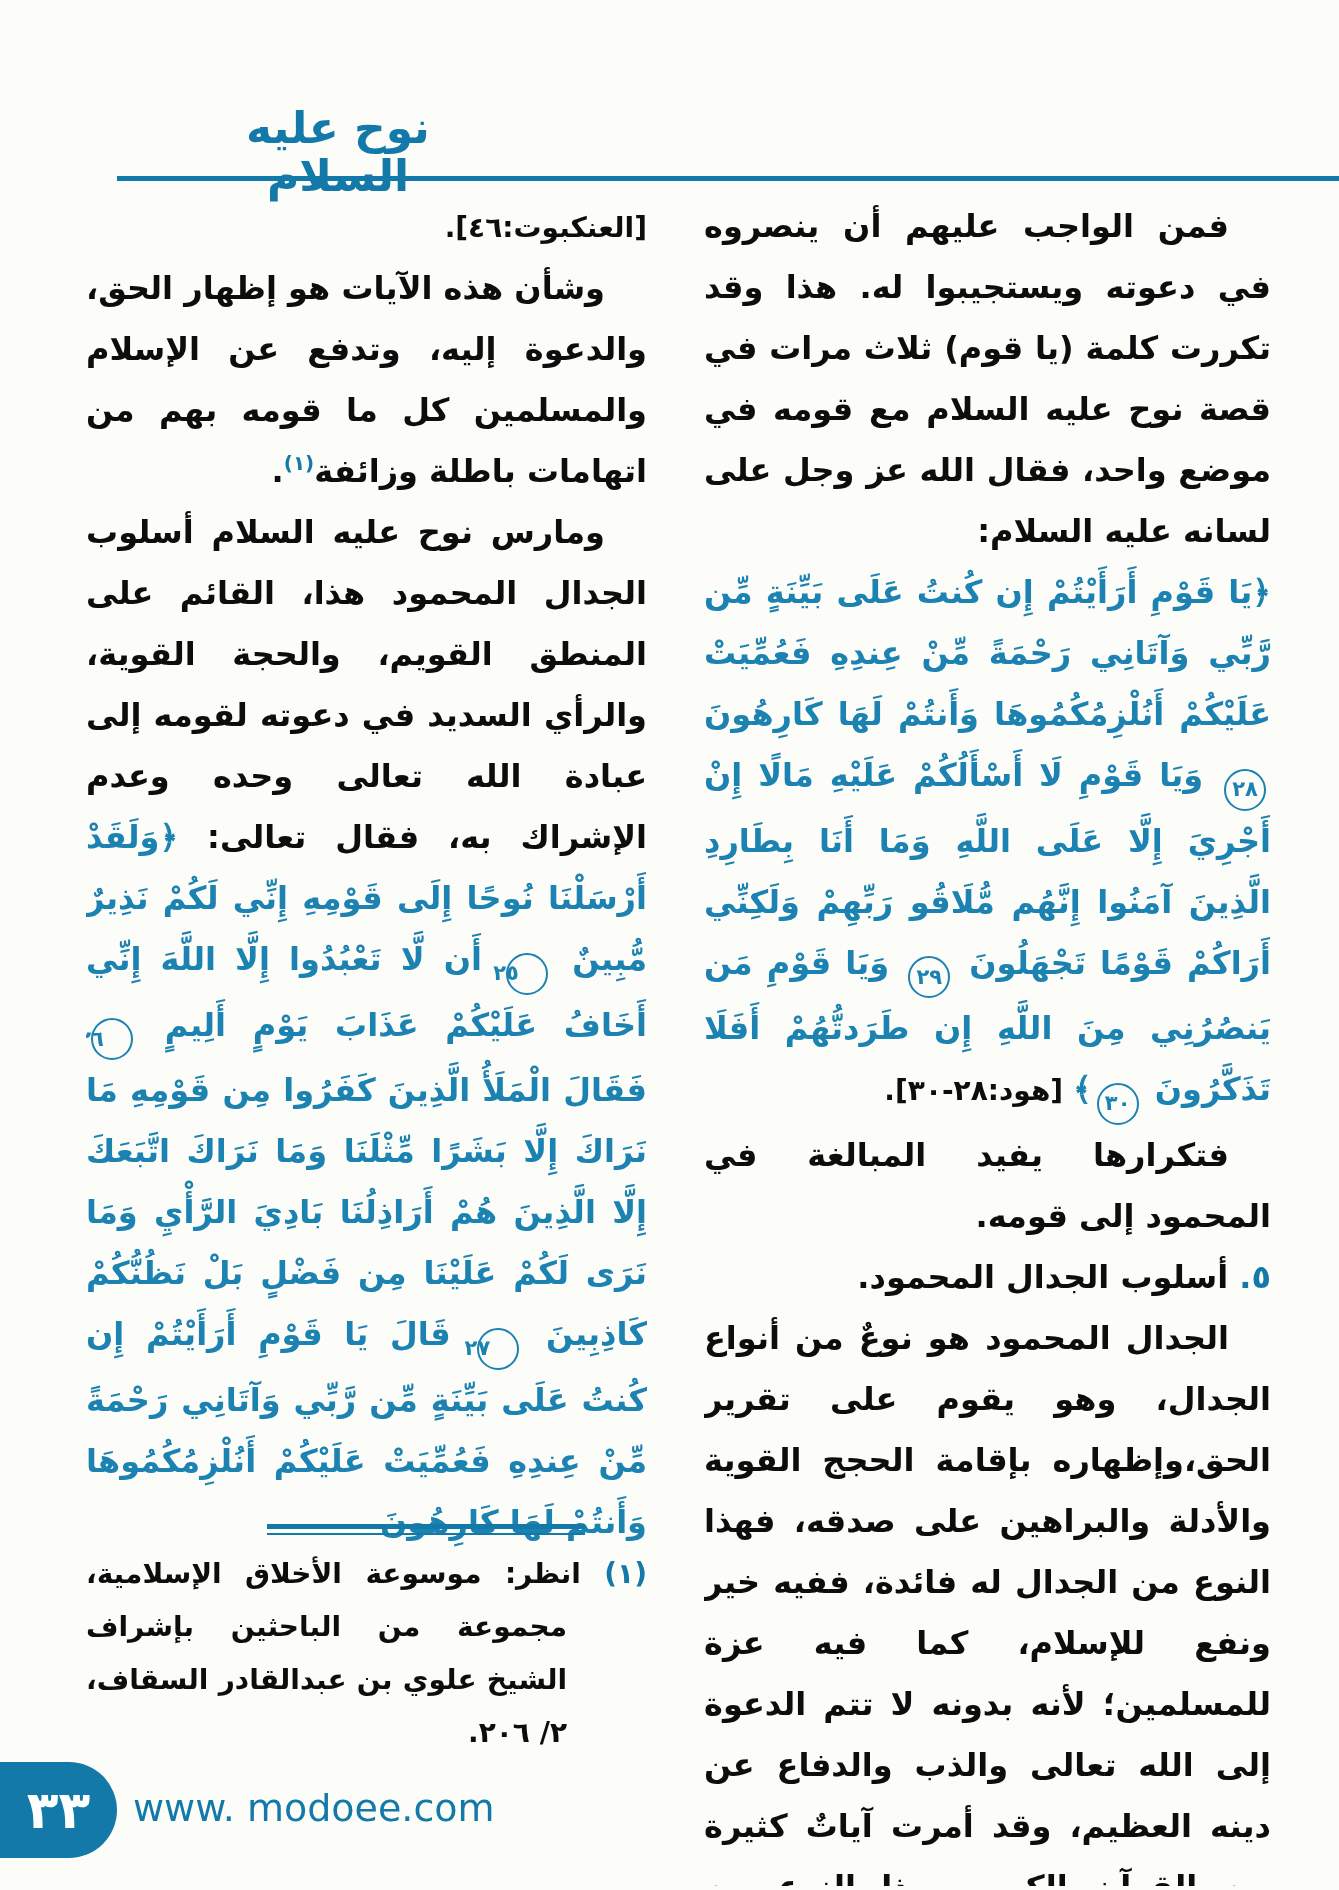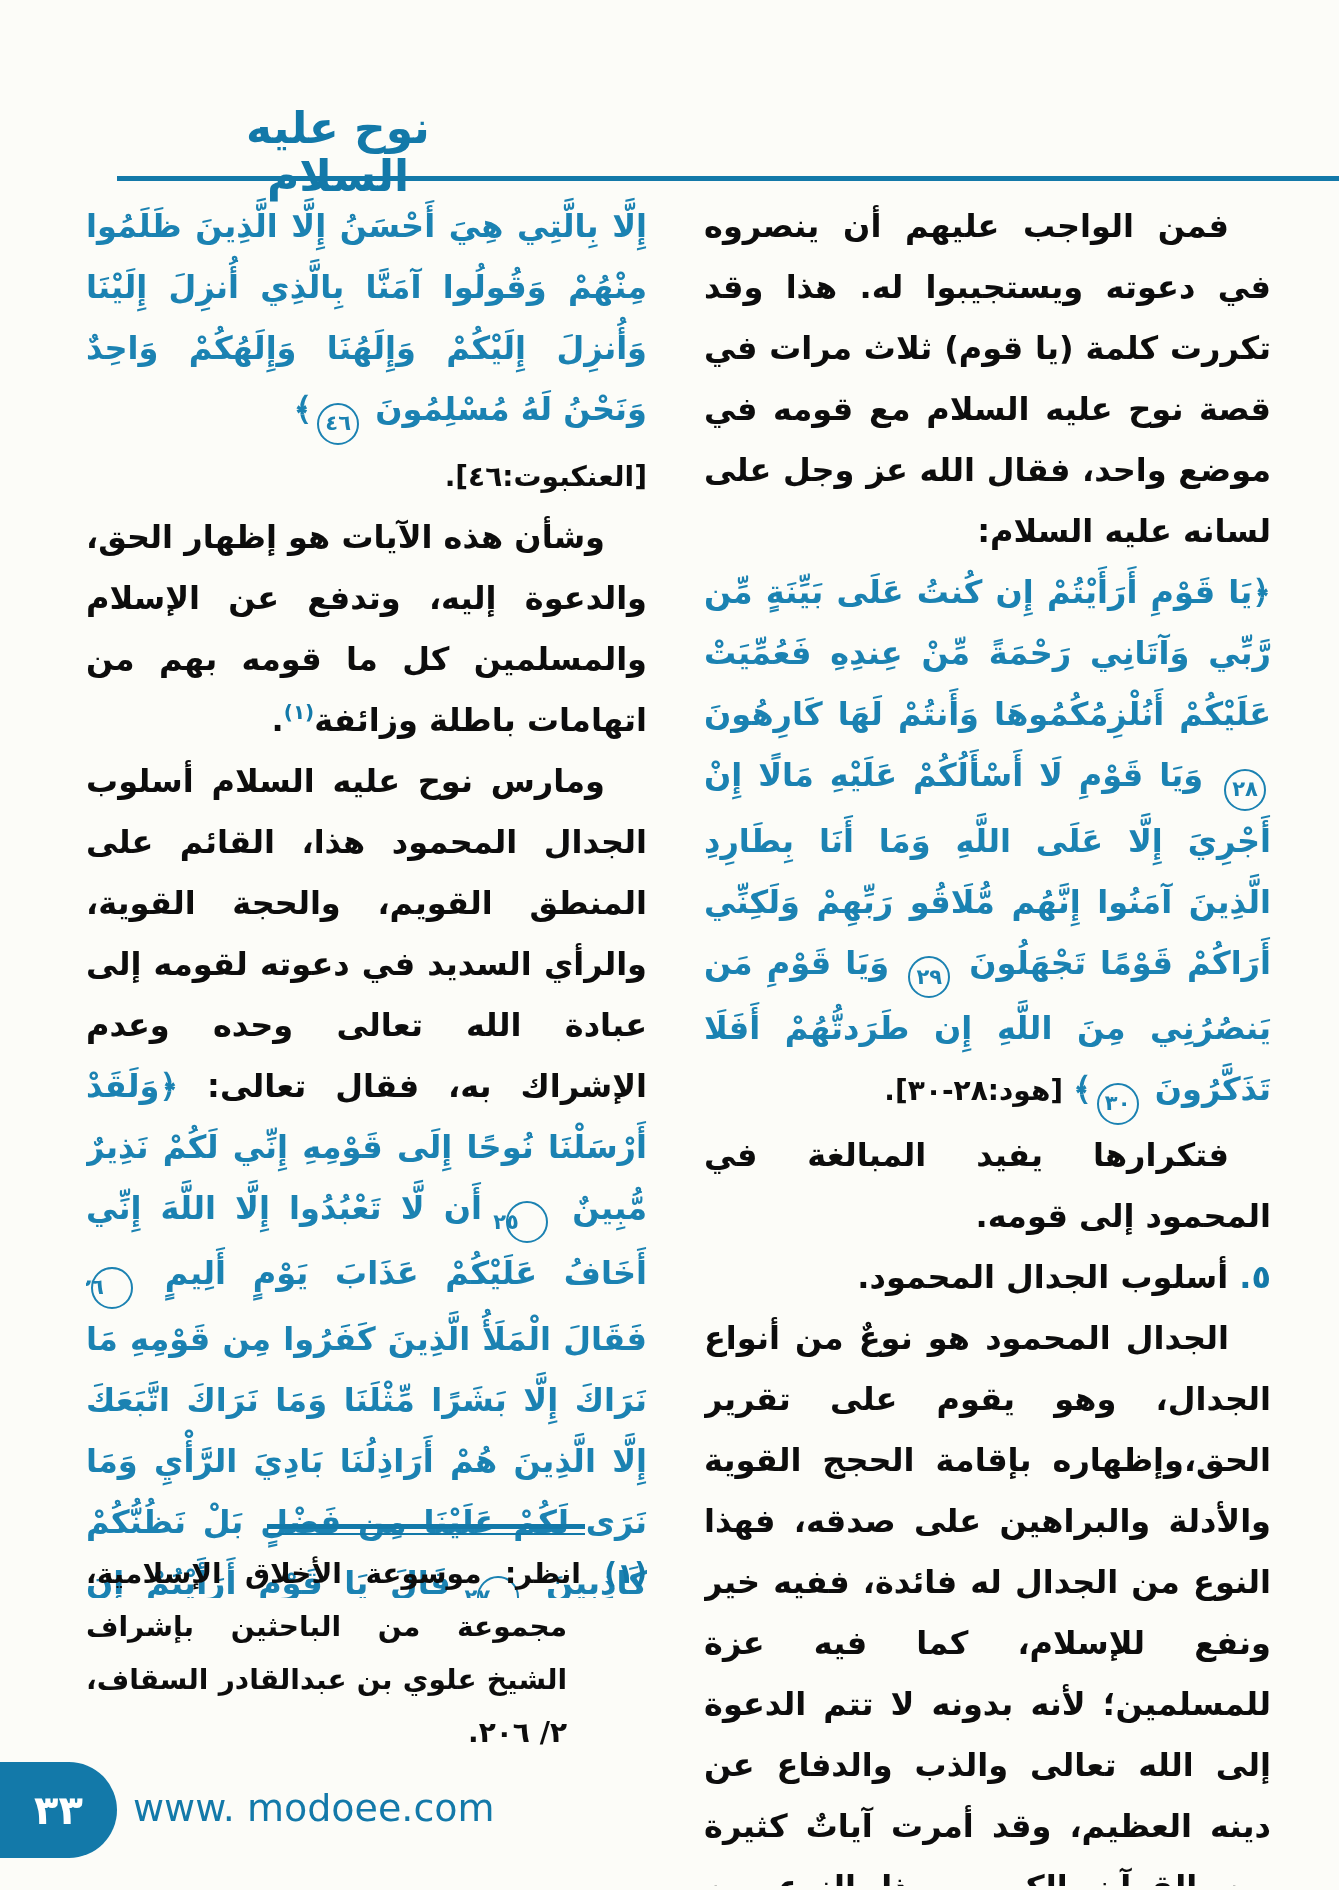--- a/index.html
+++ b/index.html
@@ -60,21 +60,21 @@
   .footnote{
     margin:0;text-align:justify;
     font-size:28px;line-height:53px;font-weight:bold;
     padding-right:80px;text-indent:-80px;
   }
   .fn-marker{color:var(--accent);}
   .page-tab{
     position:absolute;left:0;top:1762px;width:117px;height:96px;
     background:var(--accent);border-radius:0 48px 48px 0;
     display:flex;align-items:center;justify-content:center;
-    color:#ffffff;font-size:40px;font-weight:bold;
+    color:#ffffff;font-size:52px;font-weight:bold;
   }
   .website{
     position:absolute;left:133px;top:1786px;
     color:var(--accent);font-size:38px;font-weight:normal;
   }
 </style>
 </head>
 <body>
 
 <header>
@@ -84,21 +84,20 @@
 
 <main>
   <section id="col-right" class="col col-right">
       <p class="para indent"><span class="s-body">فمن الواجب عليهم أن ينصروه في دعوته ويستجيبوا له. هذا وقد تكررت كلمة (يا قوم) ثلاث مرات في قصة نوح عليه السلام مع قومه في موضع واحد، فقال الله عز وجل على لسانه عليه السلام:</span></p>
       <p class="para"><span class="s-quran">﴿يَا قَوْمِ أَرَأَيْتُمْ إِن كُنتُ عَلَى بَيِّنَةٍ مِّن رَّبِّي وَآتَانِي رَحْمَةً مِّنْ عِندِهِ فَعُمِّيَتْ عَلَيْكُمْ أَنُلْزِمُكُمُوهَا وَأَنتُمْ لَهَا كَارِهُونَ </span><span class="s-aya">٢٨</span><span class="s-quran"> وَيَا قَوْمِ لَا أَسْأَلُكُمْ عَلَيْهِ مَالًا إِنْ أَجْرِيَ إِلَّا عَلَى اللَّهِ وَمَا أَنَا بِطَارِدِ الَّذِينَ آمَنُوا إِنَّهُم مُّلَاقُو رَبِّهِمْ وَلَكِنِّي أَرَاكُمْ قَوْمًا تَجْهَلُونَ </span><span class="s-aya">٢٩</span><span class="s-quran"> وَيَا قَوْمِ مَن يَنصُرُنِي مِنَ اللَّهِ إِن طَرَدتُّهُمْ أَفَلَا تَذَكَّرُونَ </span><span class="s-aya">٣٠</span><span class="s-quran">﴾</span><span class="s-ref"> [هود:٢٨-٣٠].</span></p>
       <p class="para indent"><span class="s-body">فتكرارها يفيد المبالغة في المحمود إلى قومه.</span></p>
       <p class="para"><span class="s-hnum">٥. </span><span class="s-head">أسلوب الجدال المحمود.</span></p>
       <p class="para indent"><span class="s-body">الجدال المحمود هو نوعٌ من أنواع الجدال، وهو يقوم على تقرير الحق،وإظهاره بإقامة الحجج القوية والأدلة والبراهين على صدقه، فهذا النوع من الجدال له فائدة، ففيه خير ونفع للإسلام، كما فيه عزة للمسلمين؛ لأنه بدونه لا تتم الدعوة إلى الله تعالى والذب والدفاع عن دينه العظيم، وقد أمرت آياتٌ كثيرة من القرآن الكريم بهذا النوع من الجدال كما في قوله تعالى: </span></p>
     </section>
   <section id="col-left" class="col col-left">
-      <p class="para"><span class="s-quran">إِلَّا بِالَّتِي هِيَ أَحْسَنُ إِلَّا الَّذِينَ ظَلَمُوا مِنْهُمْ وَقُولُوا آمَنَّا بِالَّذِي أُنزِلَ إِلَيْنَا وَأُنزِلَ إِلَيْكُمْ وَإِلَهُنَا وَإِلَهُكُمْ وَاحِدٌ وَنَحْنُ لَهُ مُسْلِمُونَ </span><span class="s-aya">٤٦</span><span class="s-quran">﴾</span></p>
       <p class="para"><span class="s-ref">[العنكبوت:٤٦].</span></p>
       <p class="para indent"><span class="s-body">وشأن هذه الآيات هو إظهار الحق، والدعوة إليه، وتدفع عن الإسلام والمسلمين كل ما قومه بهم من اتهامات باطلة وزائفة</span><span class="s-fnref">(١)</span><span class="s-body">.</span></p>
       <p class="para indent"><span class="s-body">ومارس نوح عليه السلام أسلوب الجدال المحمود هذا، القائم على المنطق القويم، والحجة القوية، والرأي السديد في دعوته لقومه إلى عبادة الله تعالى وحده وعدم الإشراك به، فقال تعالى: </span><span class="s-quran">﴿وَلَقَدْ أَرْسَلْنَا نُوحًا إِلَى قَوْمِهِ إِنِّي لَكُمْ نَذِيرٌ مُّبِينٌ </span><span class="s-aya">٢٥</span><span class="s-quran"> أَن لَّا تَعْبُدُوا إِلَّا اللَّهَ إِنِّي أَخَافُ عَلَيْكُمْ عَذَابَ يَوْمٍ أَلِيمٍ </span><span class="s-aya">٢٦</span><span class="s-quran"> فَقَالَ الْمَلَأُ الَّذِينَ كَفَرُوا مِن قَوْمِهِ مَا نَرَاكَ إِلَّا بَشَرًا مِّثْلَنَا وَمَا نَرَاكَ اتَّبَعَكَ إِلَّا الَّذِينَ هُمْ أَرَاذِلُنَا بَادِيَ الرَّأْيِ وَمَا نَرَى لَكُمْ عَلَيْنَا مِن فَضْلٍ بَلْ نَظُنُّكُمْ كَاذِبِينَ </span><span class="s-aya">٢٧</span><span class="s-quran"> قَالَ يَا قَوْمِ أَرَأَيْتُمْ إِن كُنتُ عَلَى بَيِّنَةٍ مِّن رَّبِّي وَآتَانِي رَحْمَةً مِّنْ عِندِهِ فَعُمِّيَتْ عَلَيْكُمْ أَنُلْزِمُكُمُوهَا وَأَنتُمْ لَهَا كَارِهُونَ </span></p>
     </section>
 
   <aside class="footnote-block">
     <div class="fn-sep"></div>
     <p class="footnote"><span class="fn-marker">(١)</span><span> انظر: موسوعة الأخلاق الإسلامية، مجموعة من الباحثين بإشراف الشيخ علوي بن عبدالقادر السقاف، ٢/ ٢٠٦.</span></p>
   </aside>
 </main>

